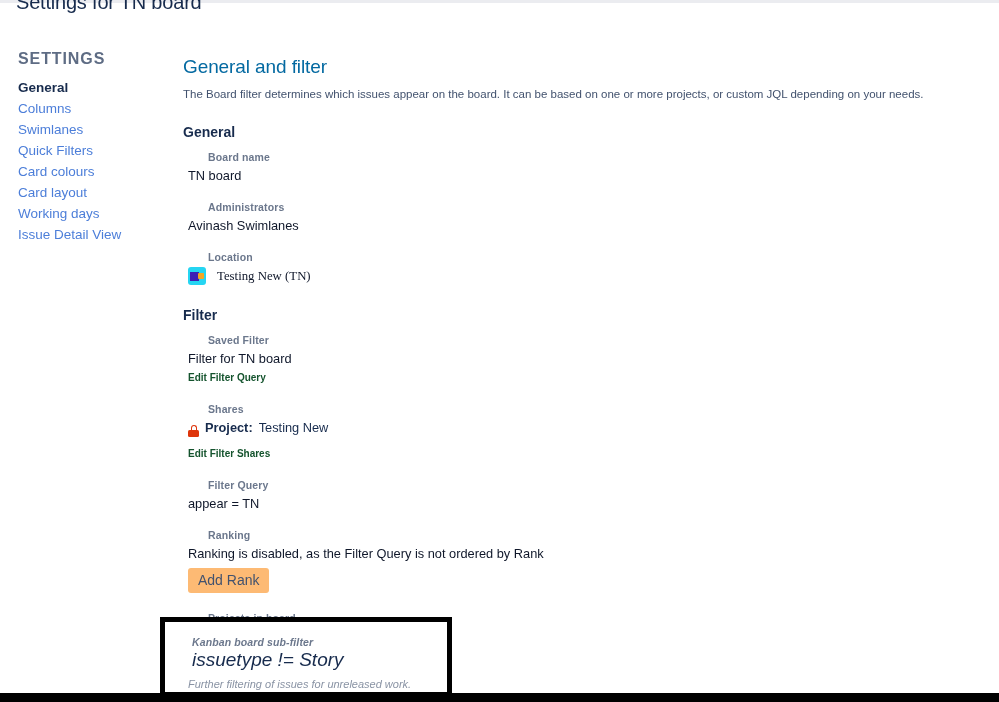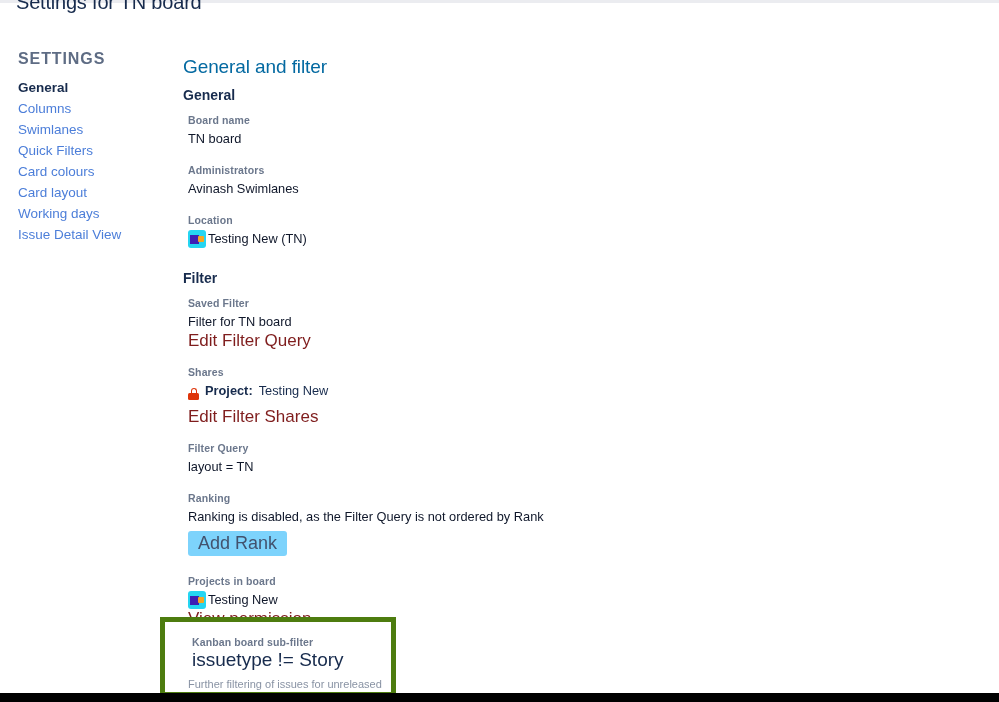--- a/index.html
+++ b/index.html
@@ -96,41 +96,44 @@
   .field {
     margin: 0 0 15px 5px;
   }
   .field-label {
     font-size: 10.5px;
     font-weight: 600;
     color: #6b778c;
     letter-spacing: 0.12px;
     line-height: 14px;
     margin-bottom: 3px;
+    margin-left: 20px;
   }
   .field-value {
     font-size: 12.8px;
     color: #0f172a;
     line-height: 18px;
   }
   .field-link {
-    font-size: 17px;
-    color: #7f1d1d;
+    font-size: 10px;
+    color: #14532d;
     line-height: 18px;
     cursor: pointer;
     display: block;
     margin-top: 1px;
+    font-weight: bold;
   }
   .field-link.spaced { margin-top: 8px; }
 
   .project-row {
     display: flex;
     align-items: center;
-    gap: 2px;
-    line-height: 18px;
+    gap: 11px;
+    line-height: 18px;
+    font-family: Liberation Serif, serif;
   }
   .project-icon {
     width: 18px;
     height: 18px;
     border-radius: 3px;
     background: #25d5f2;
     position: relative;
     flex: 0 0 auto;
     overflow: hidden;
   }
@@ -177,40 +180,41 @@
     border-radius: 4px 4px 0 0;
     box-sizing: border-box;
   }
   .shares-label { font-weight: 700; color: #172b4d; }
   .shares-value { color: #172b4d; }
 
   .btn {
     display: inline-block;
     margin-top: 5px;
     padding: 4px 10px 5px 10px;
-    background: #7dd3fc;
+    background: #fdba74;
     border: none;
     border-radius: 3px;
     font-family: "Liberation Sans", sans-serif;
-    font-size: 18px;
+    font-size: 14px;
     color: #42526e;
     cursor: pointer;
     line-height: 16px;
   }
 
   
   .highlight-box {
     position: absolute;
     left: 160px;
     top: 617px;
-    width: 236px;
+    width: 292px;
     height: 80px;
-    border: 5px solid #4d7c0f;
+    border: 5px solid #000000;
     box-sizing: border-box;
     background: #ffffff;
+    font-style: italic;
   }
   .highlight-inner {
     padding: 13px 0 0 27px;
   }
   .subfilter-label {
     font-size: 10.5px;
     font-weight: 600;
     color: #6b778c;
     letter-spacing: 0.12px;
     line-height: 14px;
@@ -254,20 +258,21 @@
   <div class="sidebar-item">Quick Filters</div>
   <div class="sidebar-item">Card colours</div>
   <div class="sidebar-item">Card layout</div>
   <div class="sidebar-item">Working days</div>
   <div class="sidebar-item">Issue Detail View</div>
 </nav>
 
 <main class="main">
 
   <h1 class="main-title">General and filter</h1>
+  <p class="main-desc">The Board filter determines which issues appear on the board. It can be based on one or more projects, or custom JQL depending on your needs.</p>
 
   <h2 class="section-title">General</h2>
 
   <div class="field">
     <div class="field-label">Board name</div>
     <div class="field-value">TN board</div>
   </div>
 
   <div class="field">
     <div class="field-label">Administrators</div>
@@ -301,21 +306,21 @@
           <span class="body"></span>
       </span>
       <span class="shares-label">Project:</span>
       <span class="shares-value">Testing New</span>
     </div>
     <a class="field-link spaced">Edit Filter Shares</a>
   </div>
 
   <div class="field">
     <div class="field-label">Filter Query</div>
-    <div class="field-value">layout = TN</div>
+    <div class="field-value">appear = TN</div>
   </div>
 
   <div class="field">
     <div class="field-label">Ranking</div>
     <div class="field-value">Ranking is disabled, as the Filter Query is not ordered by Rank</div>
     <button class="btn">Add Rank</button>
   </div>
 
   <div class="field" style="margin-top:18px">
     <div class="field-label">Projects in board</div>

